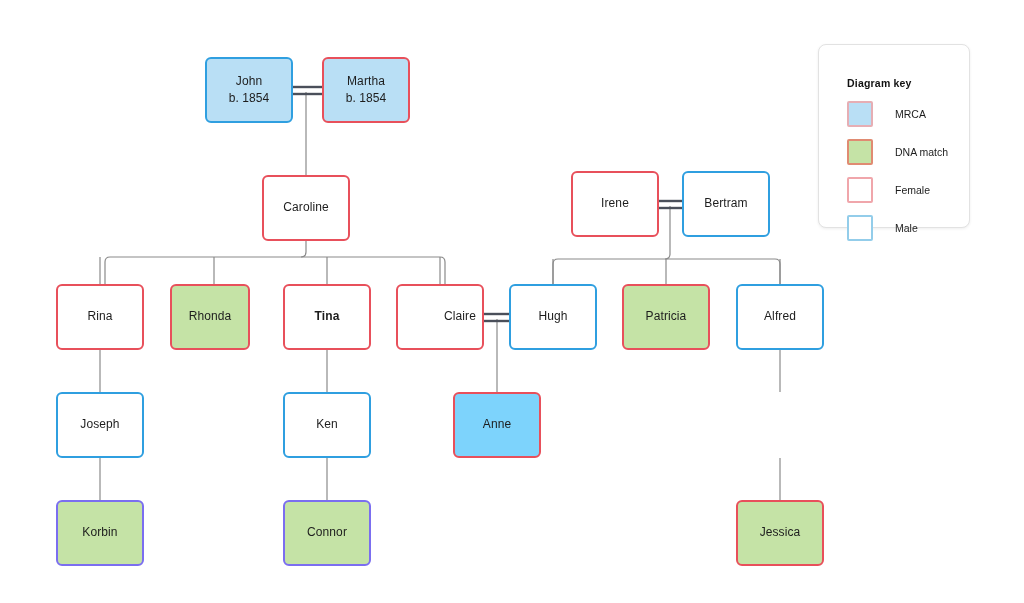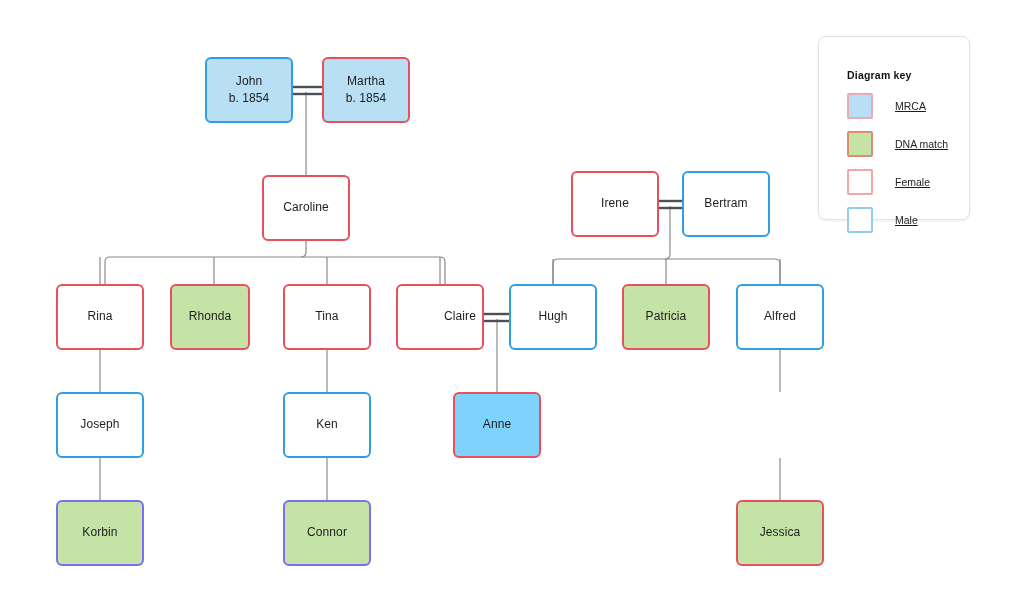--- a/index.html
+++ b/index.html
@@ -74,21 +74,20 @@
     box-sizing: border-box;
     border-width: 2px;
     border-style: solid;
     border-radius: 2px;
   }
   .llbl {
     margin-left: 22px;
     font-size: 10.5px;
     color: #1d1d1d;
     white-space: nowrap;
-    text-decoration: underline;
   }
 </style>
 </head>
 <body>
 
 <div id="canvas">
 
   <svg class="wires" viewBox="0 0 1024 603" xmlns="http://www.w3.org/2000/svg">
     <g fill="none" stroke="#8a8a8a" stroke-width="1.2" stroke-linecap="butt">
 
@@ -153,21 +152,21 @@
   </div>
 
   <div class="node" style="left:56px;top:284px;width:88px;height:66px;background:#ffffff;border-color:#e8505b;">
     <span class="nm">Rina</span>
   </div>
 
   <div class="node" style="left:170px;top:284px;width:80px;height:66px;background:#c5e3a6;border-color:#e8505b;">
     <span class="nm">Rhonda</span>
   </div>
 
-  <div class="node" style="left:283px;top:284px;width:88px;height:66px;background:#ffffff;border-color:#e8505b;">
+  <div class="node" style="left:283px;top:284px;width:88px;height:66px;background:#ffffff;border-color:#e8505b;font-weight:bold;">
     <span class="nm">Tina</span>
   </div>
 
   <div class="node" style="left:396px;top:284px;width:88px;height:66px;background:#ffffff;border-color:#e8505b;padding-left:40px;">
     <span class="nm">Claire</span>
   </div>
 
   <div class="node" style="left:509px;top:284px;width:88px;height:66px;background:#ffffff;border-color:#2f9fe0;">
     <span class="nm">Hugh</span>
   </div>
@@ -198,21 +197,21 @@
   </div>
 
   <div class="node" style="left:283px;top:500px;width:88px;height:66px;background:#c5e3a6;border-color:#7b6ef0;">
     <span class="nm">Connor</span>
   </div>
 
   <div class="node" style="left:736px;top:500px;width:88px;height:66px;background:#c5e3a6;border-color:#e8505b;">
     <span class="nm">Jessica</span>
   </div>
 
-  <div id="legend" style="left:818px;top:36px;width:152px;height:184px;">
+  <div id="legend" style="left:818px;top:44px;width:152px;height:184px;">
     <div class="ltitle">Diagram key</div>
 
     <div class="lrow" style="top:56px;">
       <span class="lsw" style="background:#b9dff5;border-color:#e6aeb4;"></span>
       <span class="llbl">MRCA</span>
     </div>
 
     <div class="lrow" style="top:94px;">
       <span class="lsw" style="background:#c5e3a6;border-color:#e08b72;"></span>
       <span class="llbl">DNA match</span>

